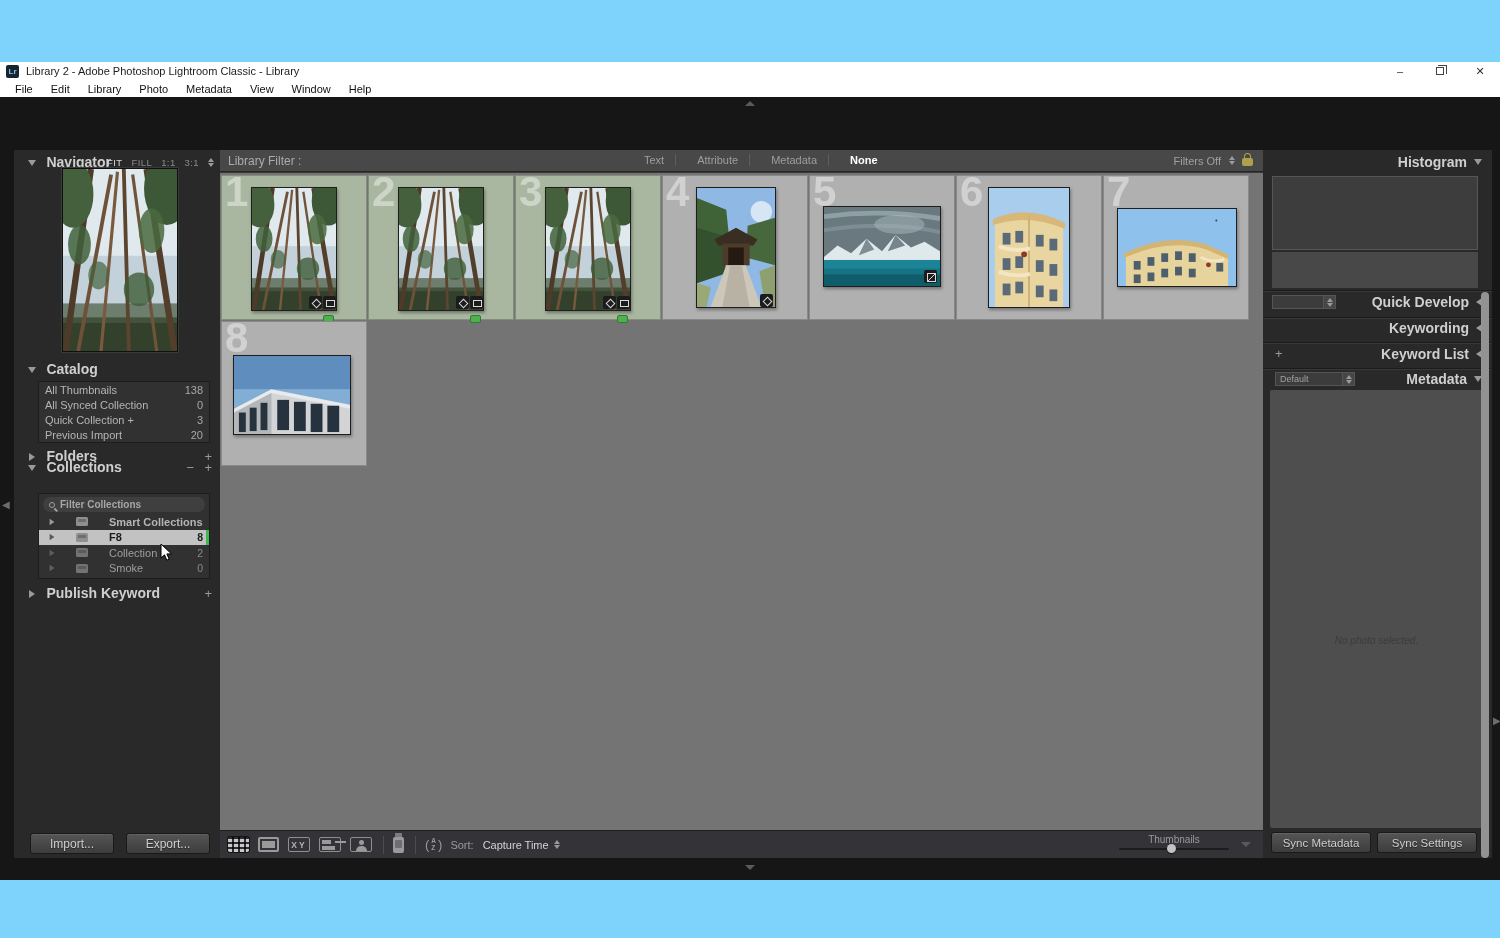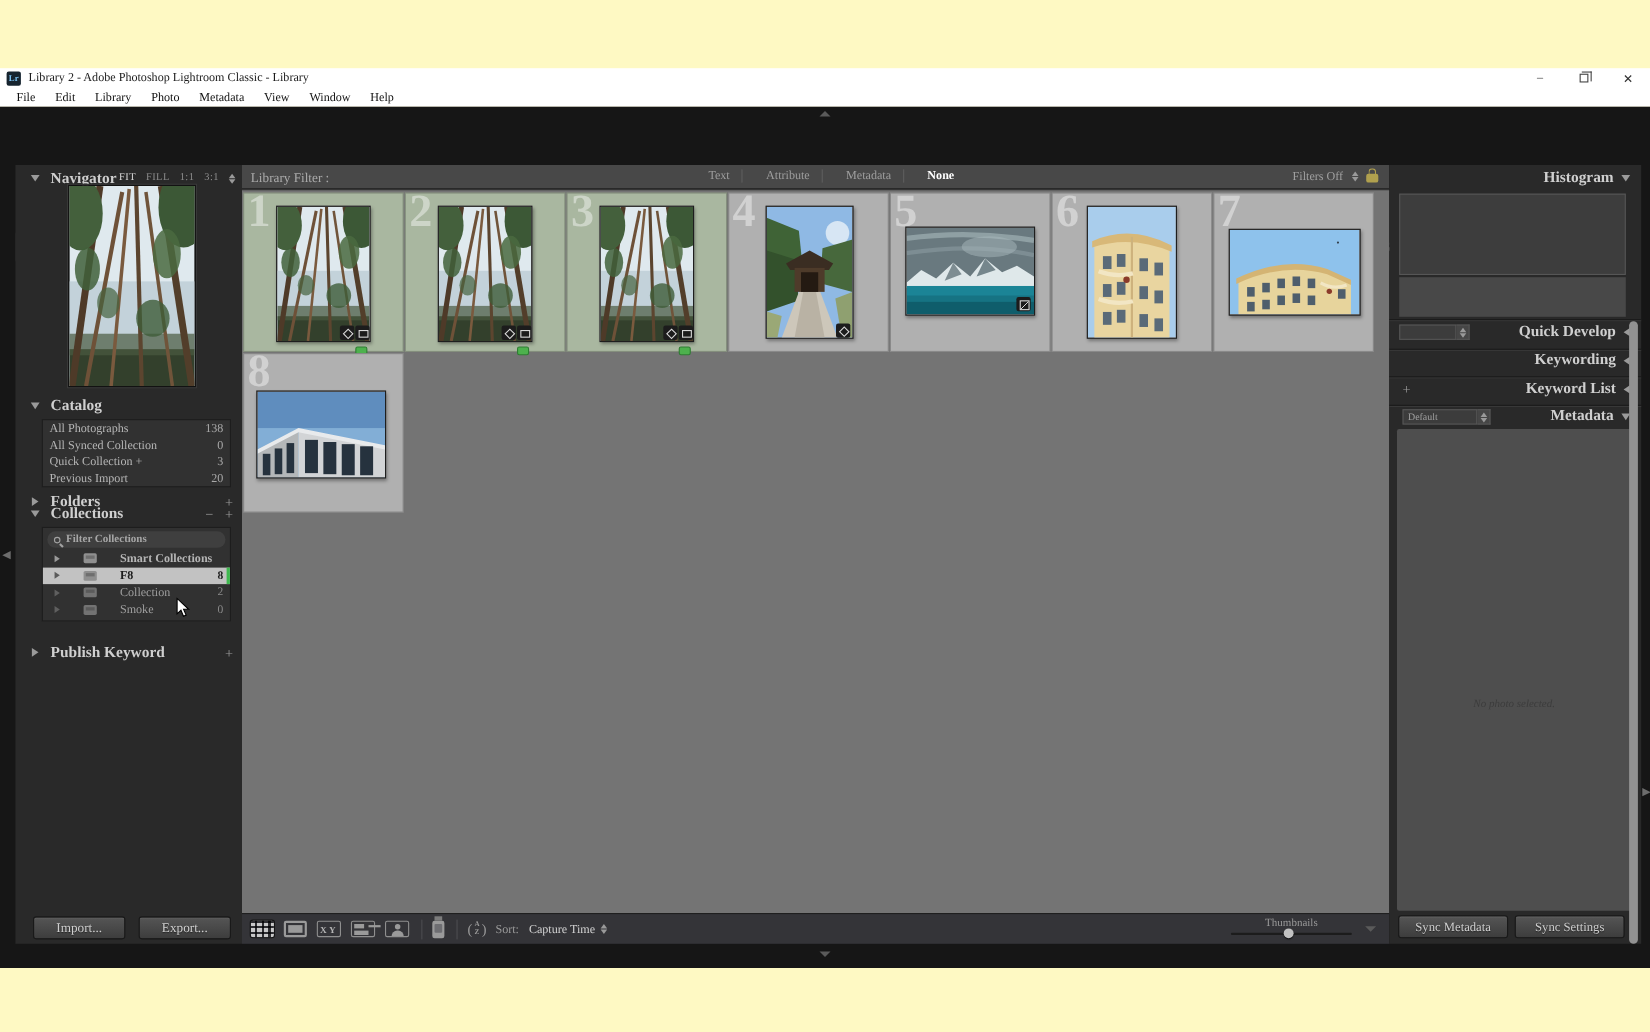--- a/index.html
+++ b/index.html
@@ -1,17 +1,17 @@
 <!DOCTYPE html>
 <html><head>
 <meta charset="utf-8">
 <style>
   * { margin:0; padding:0; box-sizing:border-box; }
   body { background:#000; font-family:"Liberation Sans", sans-serif; }
-  .screen { position:relative; width:1500px; height:938px; background:#fef9c3; overflow:hidden; margin:0 auto;font-family:Liberation Serif, serif; }
+  .screen { position:relative; width:1500px; height:938px; background:#7dd3fc; overflow:hidden; margin:0 auto; }
   .abs { position:absolute; }
 
   
   .titlebar { position:absolute; left:0; top:62px; width:1500px; height:18px; background:#fff; display:flex; align-items:center; }
   .lr-mini { width:13px; height:13px; margin-left:6px; background:#16242f; color:#7ac1f0; font-size:8px; font-weight:bold; display:flex; align-items:center; justify-content:center; border-radius:2px; }
   .title-text { margin-left:7px; font-size:11px; color:#1c1c1c; }
   .win-controls { position:absolute; right:0; top:0; height:18px; display:flex; align-items:center; }
   .win-btn { width:40px; height:18px; display:flex; align-items:center; justify-content:center; color:#333; font-size:11px; }
   .restore-glyph { width:8px; height:8px; border:1px solid #444; position:relative; background:#fff; }
   .restore-glyph::before { content:""; position:absolute; left:1px; top:-3px; width:8px; height:8px; border:1px solid #444; border-bottom:none; border-left:none; }
@@ -330,21 +330,21 @@
           <use href="#pines"></use>
         </svg>
     </div>
 
     <div class="p-header" style="top:210px;">
       <span class="tri tri-down" style="margin:0 6px 0 14px;"></span>
       <span class="p-title">Catalog</span>
     </div>
     <div class="inset-box" style="left:24px; top:231px; width:172px; height:62px;">
       <div class="row">
-        <span>All Photographs</span>
+        <span>All Thumbnails</span>
         <span class="cnt">138</span>
       </div>
       <div class="row">
         <span>All Synced Collection</span>
         <span class="cnt">0</span>
       </div>
       <div class="row">
         <span>Quick Collection +</span>
         <span class="cnt">3</span>
       </div>
@@ -359,21 +359,21 @@
       <span class="p-title">Folders</span>
       <span class="plus-ic abs" style="right:8px; top:3px;">+</span>
     </div>
 
     <div class="p-header" style="top:308px;">
       <span class="tri tri-down" style="margin:0 6px 0 14px;"></span>
       <span class="p-title">Collections</span>
       <span class="minus-ic abs" style="right:26px; top:3px;">−</span>
       <span class="plus-ic abs" style="right:8px; top:3px;">+</span>
     </div>
-    <div class="inset-box" style="left:24px; top:329px; width:172px; height:86px;">
+    <div class="inset-box" style="left:24px; top:343px; width:172px; height:86px;">
       <div class="search">
         <span class="mag"></span>
         <span>Filter Collections</span>
       </div>
       <div class="coll-row">
         <span class="tri tri-right tri-sm"></span>
         <span class="coll-ic"></span>
         <span style="color:#b5b5b5;font-weight:bold;">Smart Collections</span>
       </div>
       <div class="coll-row sel">

